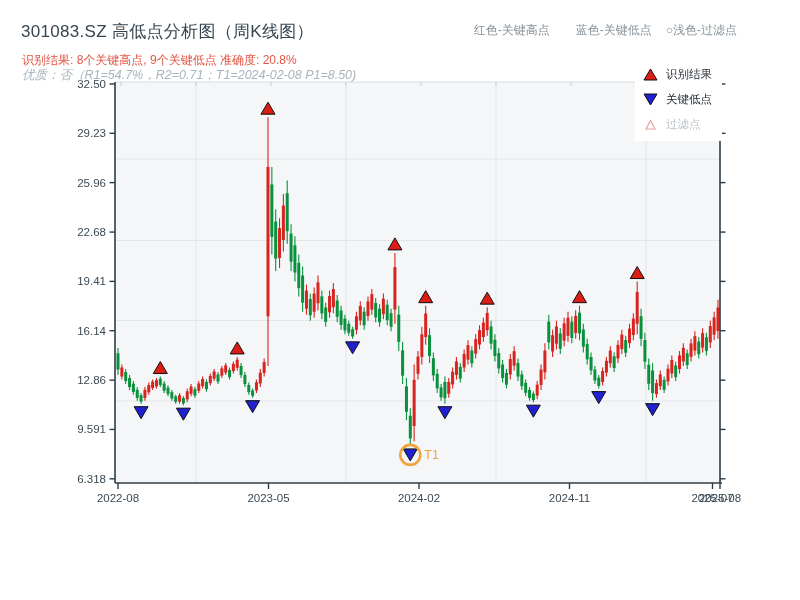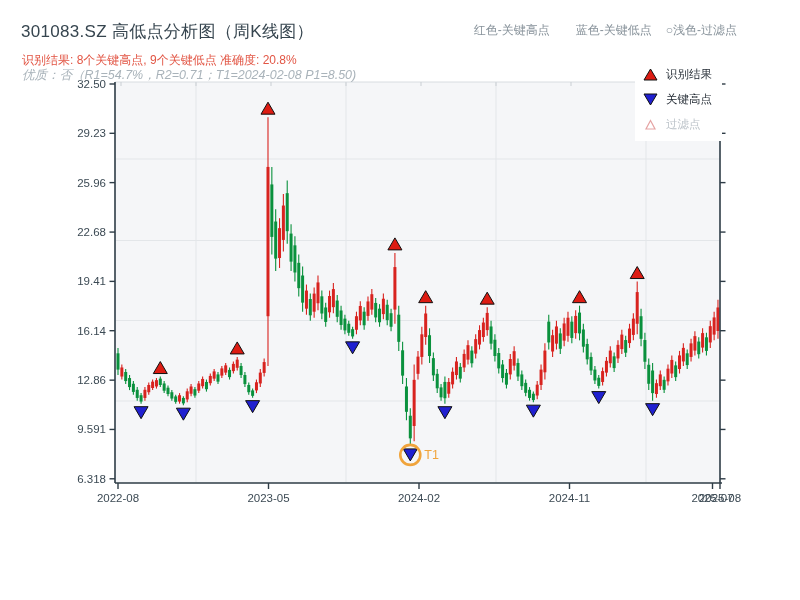--- a/index.html
+++ b/index.html
@@ -453,21 +453,21 @@
     <div class="lrow">
       <svg class="licon" width="15" height="13">
         <polygon points="7.5,1 14,12 1,12" fill="#dd1c13" stroke="#101010" stroke-width="1"></polygon>
       </svg>
       <span class="llabel">识别结果</span>
     </div>
     <div class="lrow">
       <svg class="licon" width="15" height="13">
         <polygon points="1,1 14,1 7.5,12" fill="#2020d0" stroke="#101010" stroke-width="1"></polygon>
       </svg>
-      <span class="llabel">关键高点</span>
+      <span class="llabel">关键低点</span>
     </div>
     <div class="lrow">
       <svg class="licon" width="15" height="13">
         <polygon points="7.5,2.5 12,11 3,11" fill="none" stroke="#e5a3a3" stroke-width="1.2"></polygon>
       </svg>
       <span class="llabel muted">过滤点</span>
     </div>
   </div>
 </div>
 

